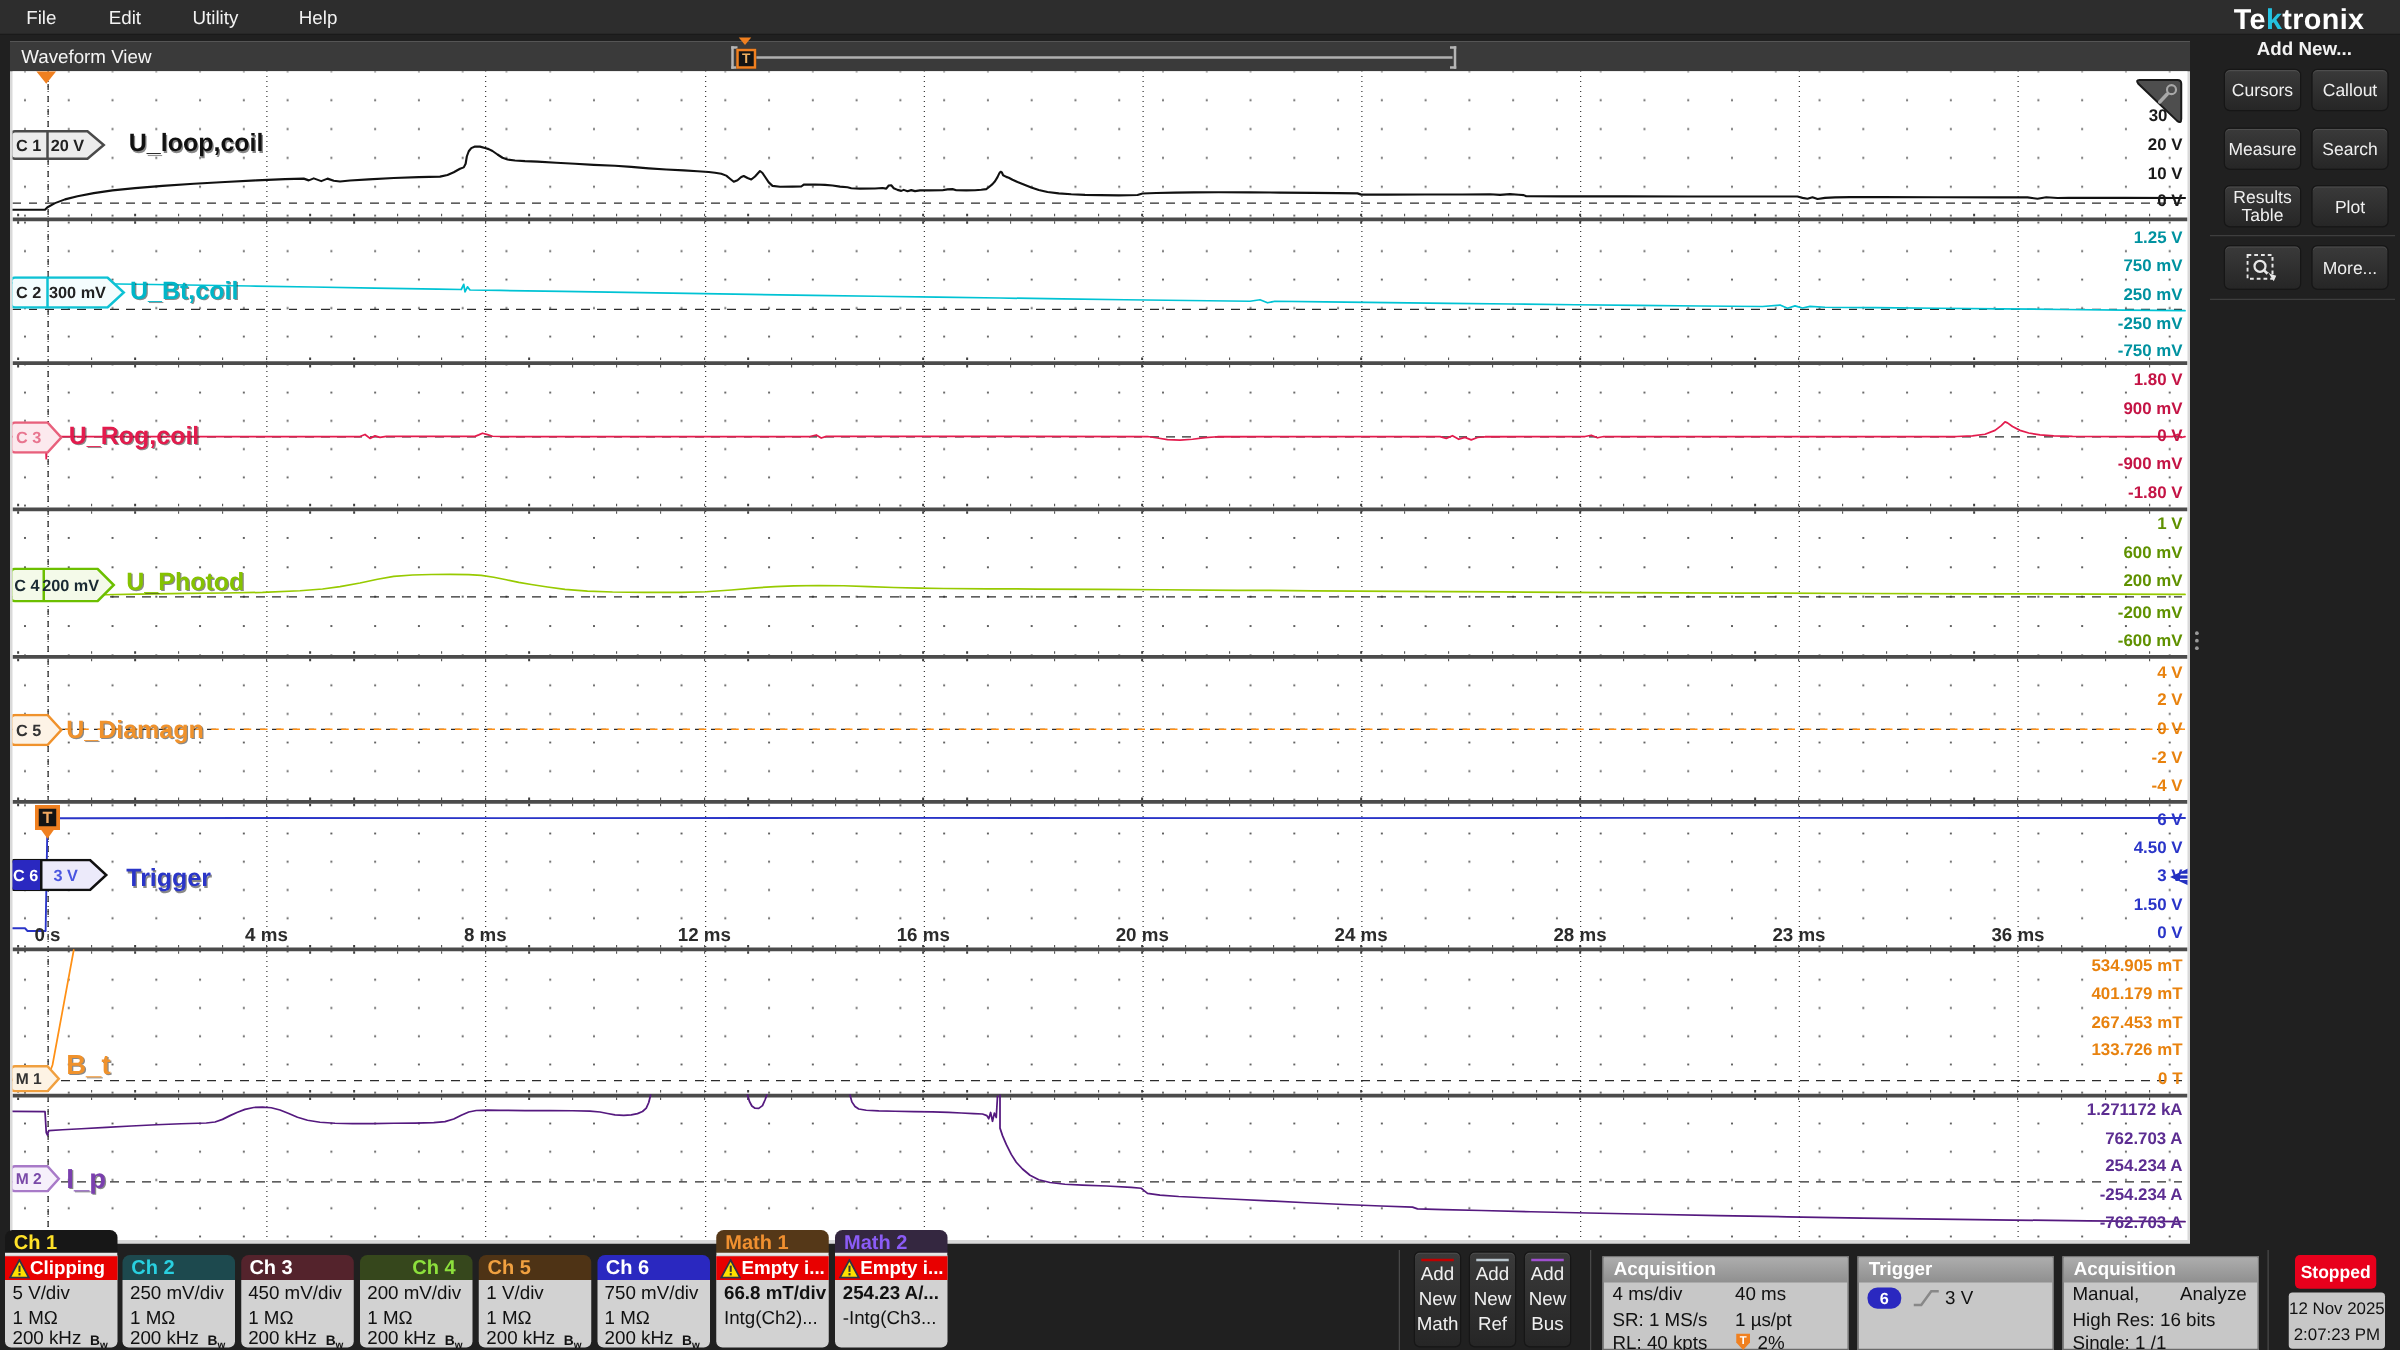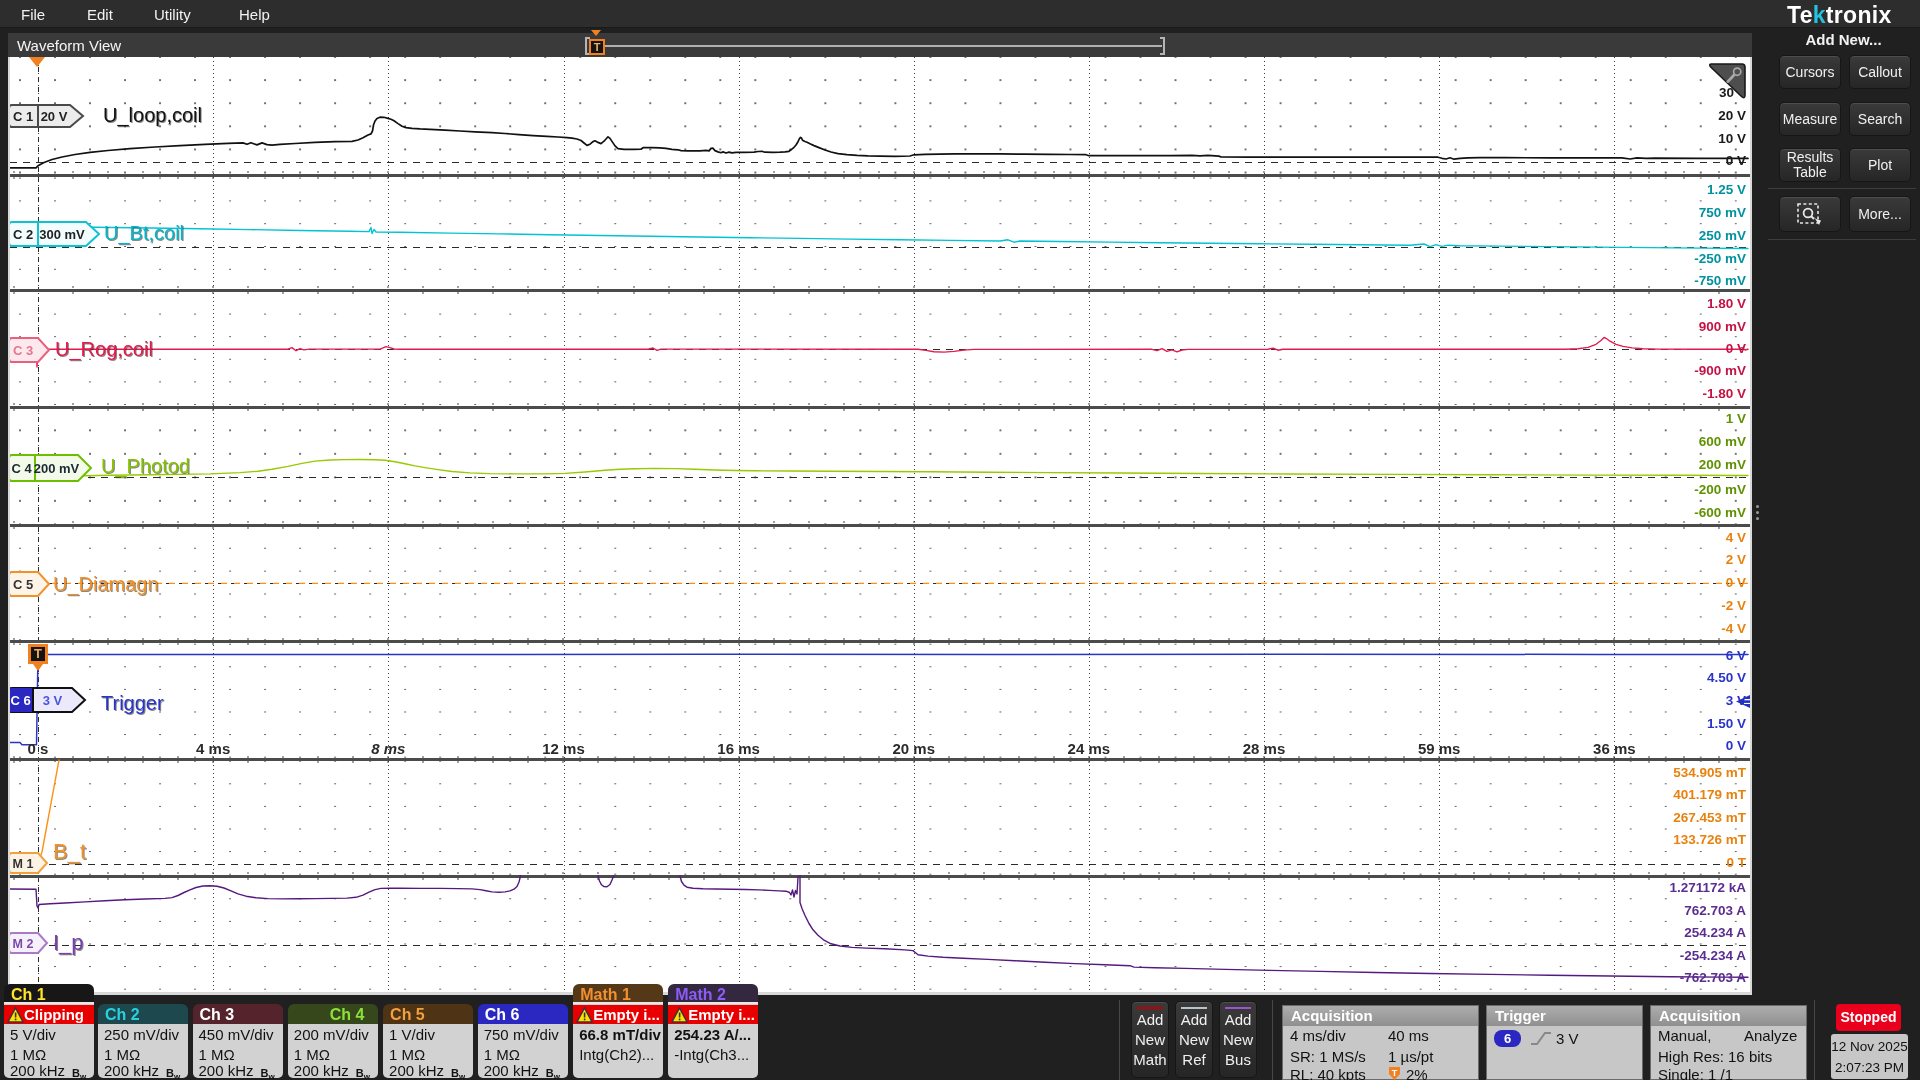--- a/index.html
+++ b/index.html
@@ -1,19 +1,19 @@
 <!DOCTYPE html>
 <html><head><meta charset="utf-8"><style>
 html,body{margin:0;padding:0;width:1920px;height:1080px;overflow:hidden;background:#202020;
 font-family:"Liberation Sans",sans-serif;}
 *{box-sizing:border-box;}
 .abs{position:absolute;}
 .lbl{position:absolute;font-weight:bold;font-size:13.5px;line-height:14px;width:130px;text-align:right;}
 .tlbl{position:absolute;font-weight:bold;font-size:15px;line-height:16px;color:#2b2b2b;width:70px;text-align:center;}
-.chname{position:absolute;font-weight:normal;font-size:20px;line-height:22px;text-shadow:1px 1px 0 rgba(40,40,40,.55);}
+.chname{position:absolute;font-weight:bold;font-size:20px;line-height:22px;text-shadow:1px 1px 0 rgba(40,40,40,.55);}
 .zline{position:absolute;height:1px;background-image:repeating-linear-gradient(90deg,#2b2b2b 0 7px,rgba(0,0,0,0) 7px 13px);}
 .mjv{position:absolute;width:1px;background-image:repeating-linear-gradient(180deg,#3c3c3c 0 1px,rgba(0,0,0,0) 1px 4px);}
 .sep{position:absolute;left:10px;width:1740px;height:3px;background:#4b4b4b;}
 .btn{position:absolute;background:linear-gradient(#3a3a3a,#262626);border:1px solid #161616;border-radius:5px;
 color:#f0f0f0;font-size:14px;text-align:center;box-shadow:inset 0 1px 0 #4e4e4e;}
 .panel-h{position:absolute;background:linear-gradient(#adadad,#8f8f8f);color:#fff;font-weight:bold;font-size:15px;padding-left:8px;line-height:20px;}
 .bb{position:absolute;font-size:15px;color:#111;line-height:17px;}
 </style></head><body>
 
 <div class="abs" style="left:0;top:0;width:1920px;height:28px;background:#2d2d2d;border-bottom:1px solid #1a1a1a;"></div>
@@ -131,27 +131,27 @@
 <div class="lbl" style="left:1616px;top:948.8px;color:#5c2d91;">-254.234 A</div>
 <div class="lbl" style="left:1616px;top:971.4px;color:#5c2d91;">-762.703 A</div>
 <svg class="abs" style="left:1708px;top:63px;" width="39" height="38" viewBox="0 0 39 38">
         <path d="M3.5,1 L34,1 Q37,1 37,4 L37,32 Q37,36.5 33.5,33.5 L2.5,3.8 Q0.5,1 3.5,1 Z" fill="#4e4e4e" stroke="#1a1a1a" stroke-width="1.6"></path>
         <circle cx="29.2" cy="8.7" r="3.6" fill="none" stroke="#a8a8a8" stroke-width="1.7"></circle>
         <line x1="25.8" y1="12.2" x2="19.8" y2="18.6" stroke="#a8a8a8" stroke-width="2.8" stroke-linecap="round"></line>
       </svg>
 <div class="lbl" style="left:1610px;top:85.8px;width:124px;color:#1a1a1a;">30</div>
 <div class="tlbl" style="left:3.0px;top:741px;">0 s</div>
 <div class="tlbl" style="left:178.2px;top:741px;">4 ms</div>
-<div class="tlbl" style="left:353.3px;top:741px;font-style:italic;">8 ms</div>
+<div class="tlbl" style="left:353.3px;top:741px;">8 ms</div>
 <div class="tlbl" style="left:528.5px;top:741px;">12 ms</div>
 <div class="tlbl" style="left:703.6px;top:741px;">16 ms</div>
 <div class="tlbl" style="left:878.8px;top:741px;">20 ms</div>
 <div class="tlbl" style="left:1053.9px;top:741px;">24 ms</div>
 <div class="tlbl" style="left:1229.0px;top:741px;">28 ms</div>
-<div class="tlbl" style="left:1404.2px;top:741px;">59 ms</div>
+<div class="tlbl" style="left:1404.2px;top:741px;">23 ms</div>
 <div class="tlbl" style="left:1579.4px;top:741px;">36 ms</div>
 <div class="chname" style="left:103px;top:104px;color:#111;">U_loop,coil</div>
 <div class="chname" style="left:104px;top:221.5px;color:#00b6c8;">U_Bt,coil</div>
 <div class="chname" style="left:55px;top:337.5px;color:#e31b4d;">U_Rog,coil</div>
 <div class="chname" style="left:101px;top:455px;color:#85c200;">U_Photod</div>
 <div class="chname" style="left:53px;top:572.5px;color:#f0922c;">U_Diamagn</div>
 <div class="chname" style="left:101px;top:692px;color:#2a35c8;">Trigger</div>
 <div class="chname" style="left:53px;top:841px;color:#f0922c;font-size:22px;">B_t</div>
 <div class="chname" style="left:53px;top:932px;color:#7a3fae;font-size:22px;">I_p</div>
 <svg class="abs" style="left:8px;top:103.5px;" width="77" height="24" viewBox="0 0 77 24">

